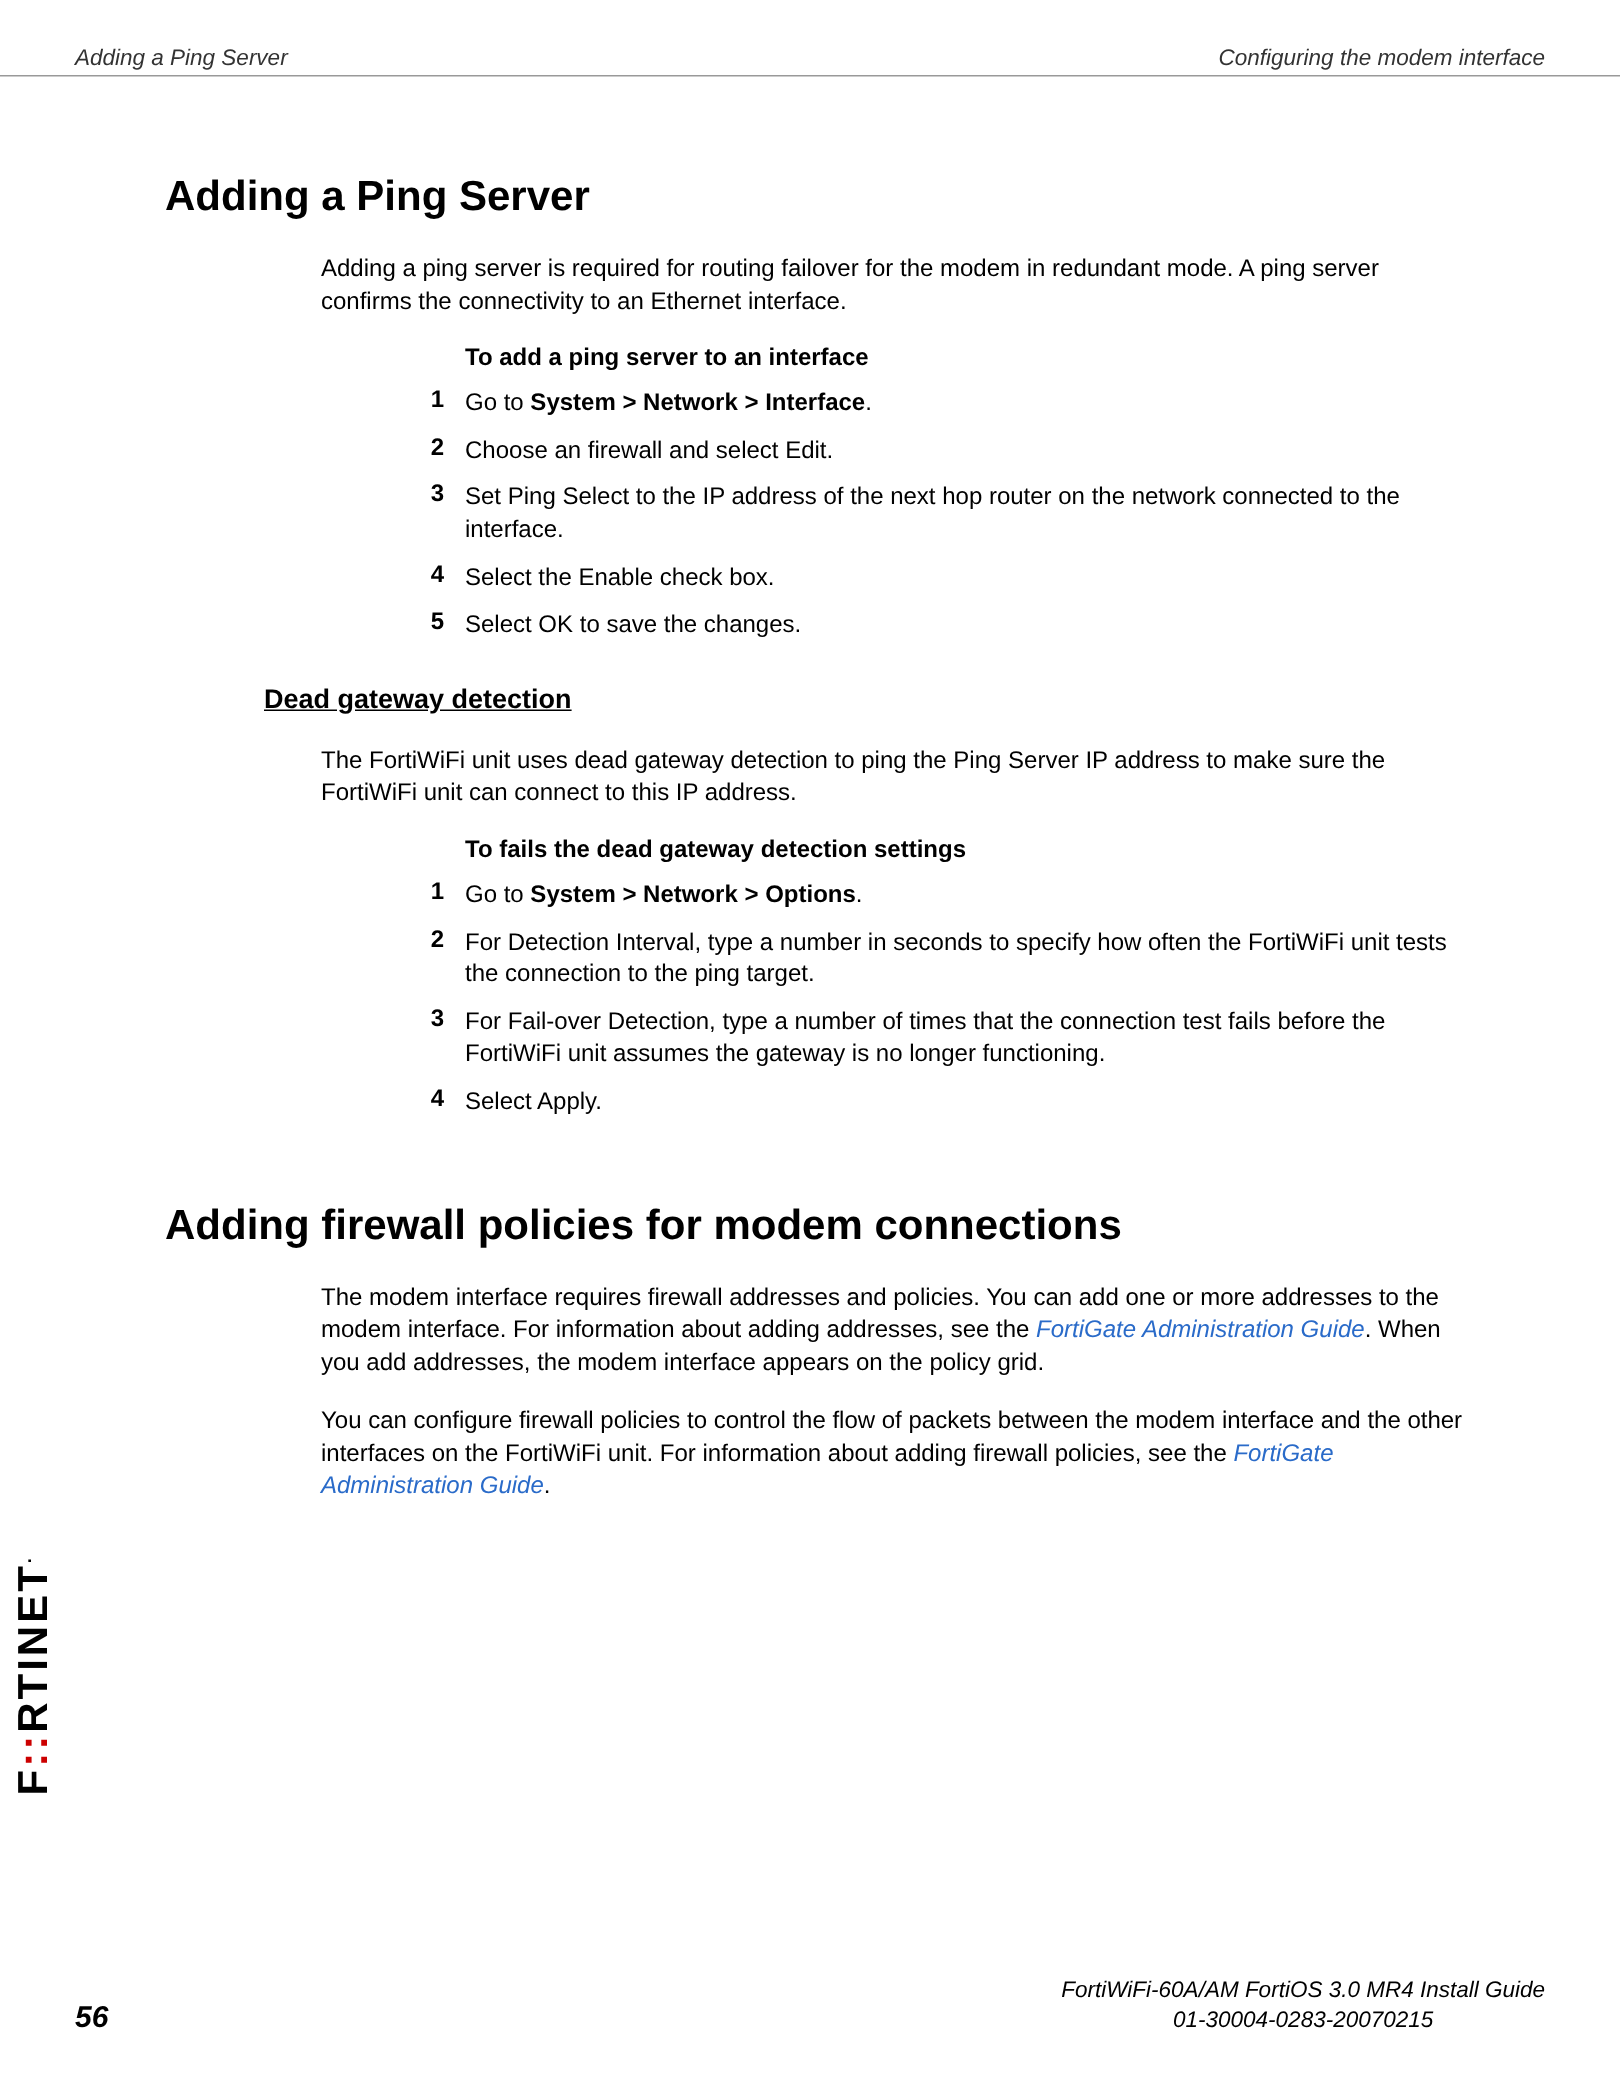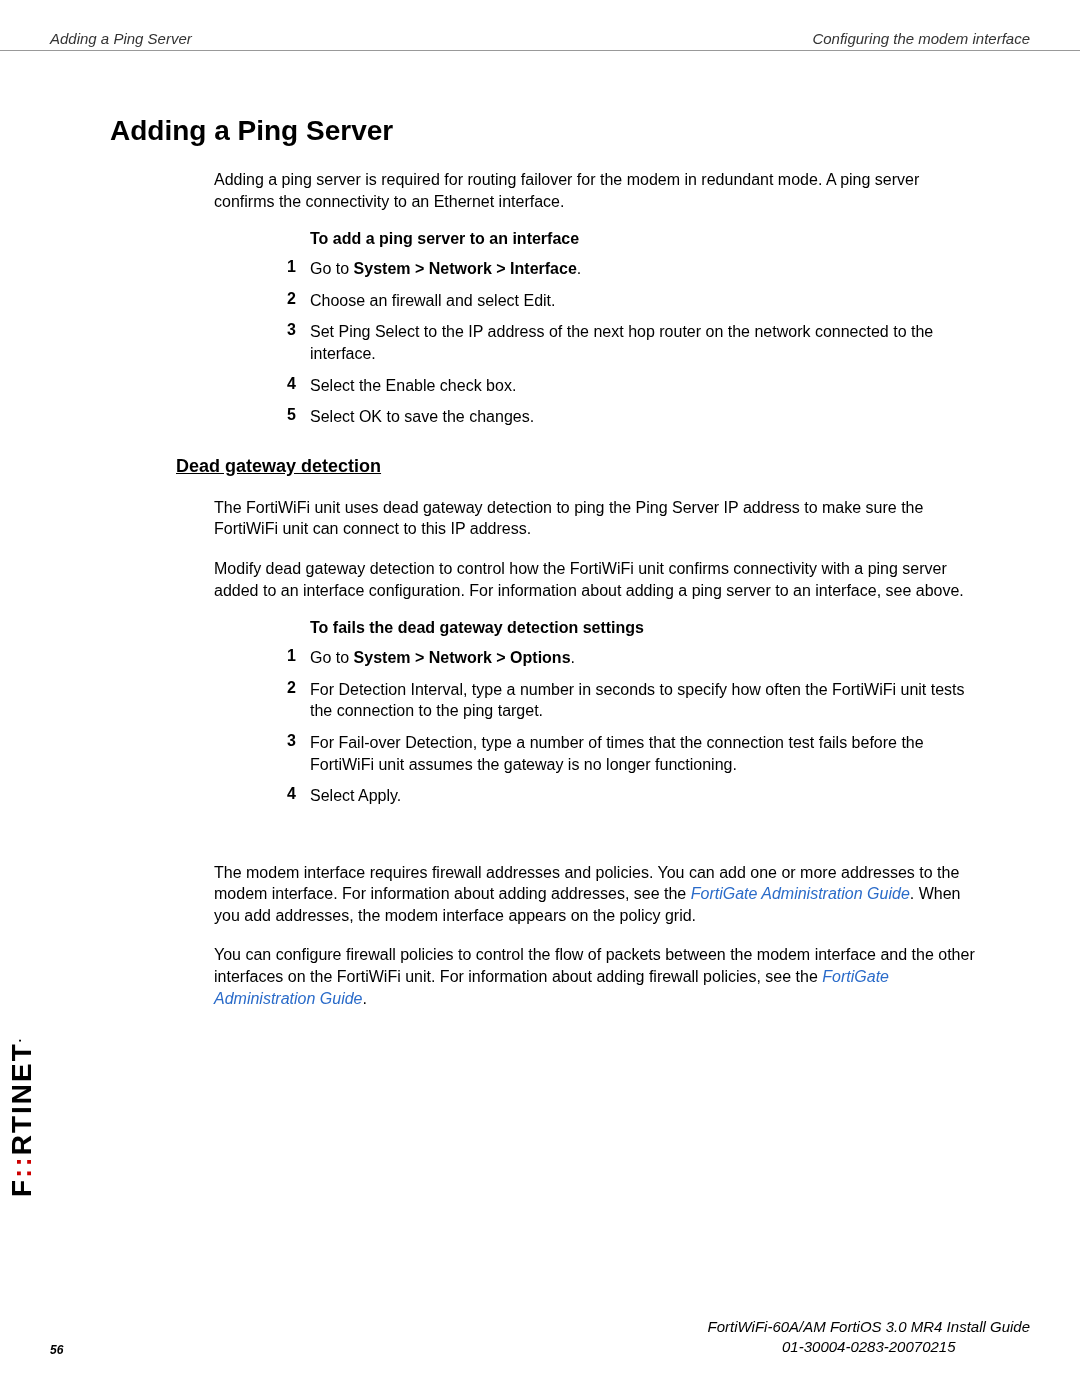--- a/index.html
+++ b/index.html
@@ -116,21 +116,21 @@
       bottom: 40px;
       left: 50px;
       right: 50px;
       display: flex;
       justify-content: space-between;
       align-items: flex-end;
     }
     .page-num {
       font-weight: bold;
       font-style: italic;
-      font-size: 12px;
+      font-size: 20px;
     }
     .doc-meta {
       text-align: center;
       font-style: italic;
       font-size: 15px;
       line-height: 1.35;
     }
   </style>
 </head>
 <body>
@@ -168,21 +168,20 @@
     <div class="step-text">Select the Enable check box.</div>
   </div>
   <div class="step-row">
     <div class="step-num">5</div>
     <div class="step-text">Select OK to save the changes.</div>
   </div>
 
   <h2>Dead gateway detection</h2>
 
   <p class="body-para">The FortiWiFi unit uses dead gateway detection to ping the Ping Server IP address to make sure the FortiWiFi unit can connect to this IP address.</p>
-  <p class="body-para">Modify dead gateway detection to control how the FortiWiFi unit confirms connectivity with a ping server added to an interface configuration. For information about adding a ping server to an interface, see above.</p>
 
   <p class="proc-title">To fails the dead gateway detection settings</p>
 
   <div class="step-row">
     <div class="step-num">1</div>
     <div class="step-text">
       <span>Go to </span><span class="bold">System &gt; Network &gt; Options</span><span>.</span>
     </div>
   </div>
   <div class="step-row">
@@ -193,20 +192,21 @@
     <div class="step-num">3</div>
     <div class="step-text">For Fail-over Detection, type a number of times that the connection test fails before the FortiWiFi unit assumes the gateway is no longer functioning.</div>
   </div>
   <div class="step-row">
     <div class="step-num">4</div>
     <div class="step-text">Select Apply.</div>
   </div>
 
   <div class="section-gap"></div>
 
+  <h1>Adding firewall policies for modem connections</h1>
 
   <p class="body-para">
     <span>The modem interface requires firewall addresses and policies. You can add one or more addresses to the modem interface. For information about adding addresses, see the </span><a class="link">FortiGate Administration Guide</a><span>. When you add addresses, the modem interface appears on the policy grid.</span>
   </p>
 
   <p class="body-para">
     <span>You can configure firewall policies to control the flow of packets between the modem interface and the other interfaces on the FortiWiFi unit. For information about adding firewall policies, see the </span><a class="link">FortiGate Administration Guide</a><span>.</span>
   </p>
 
 </div>

